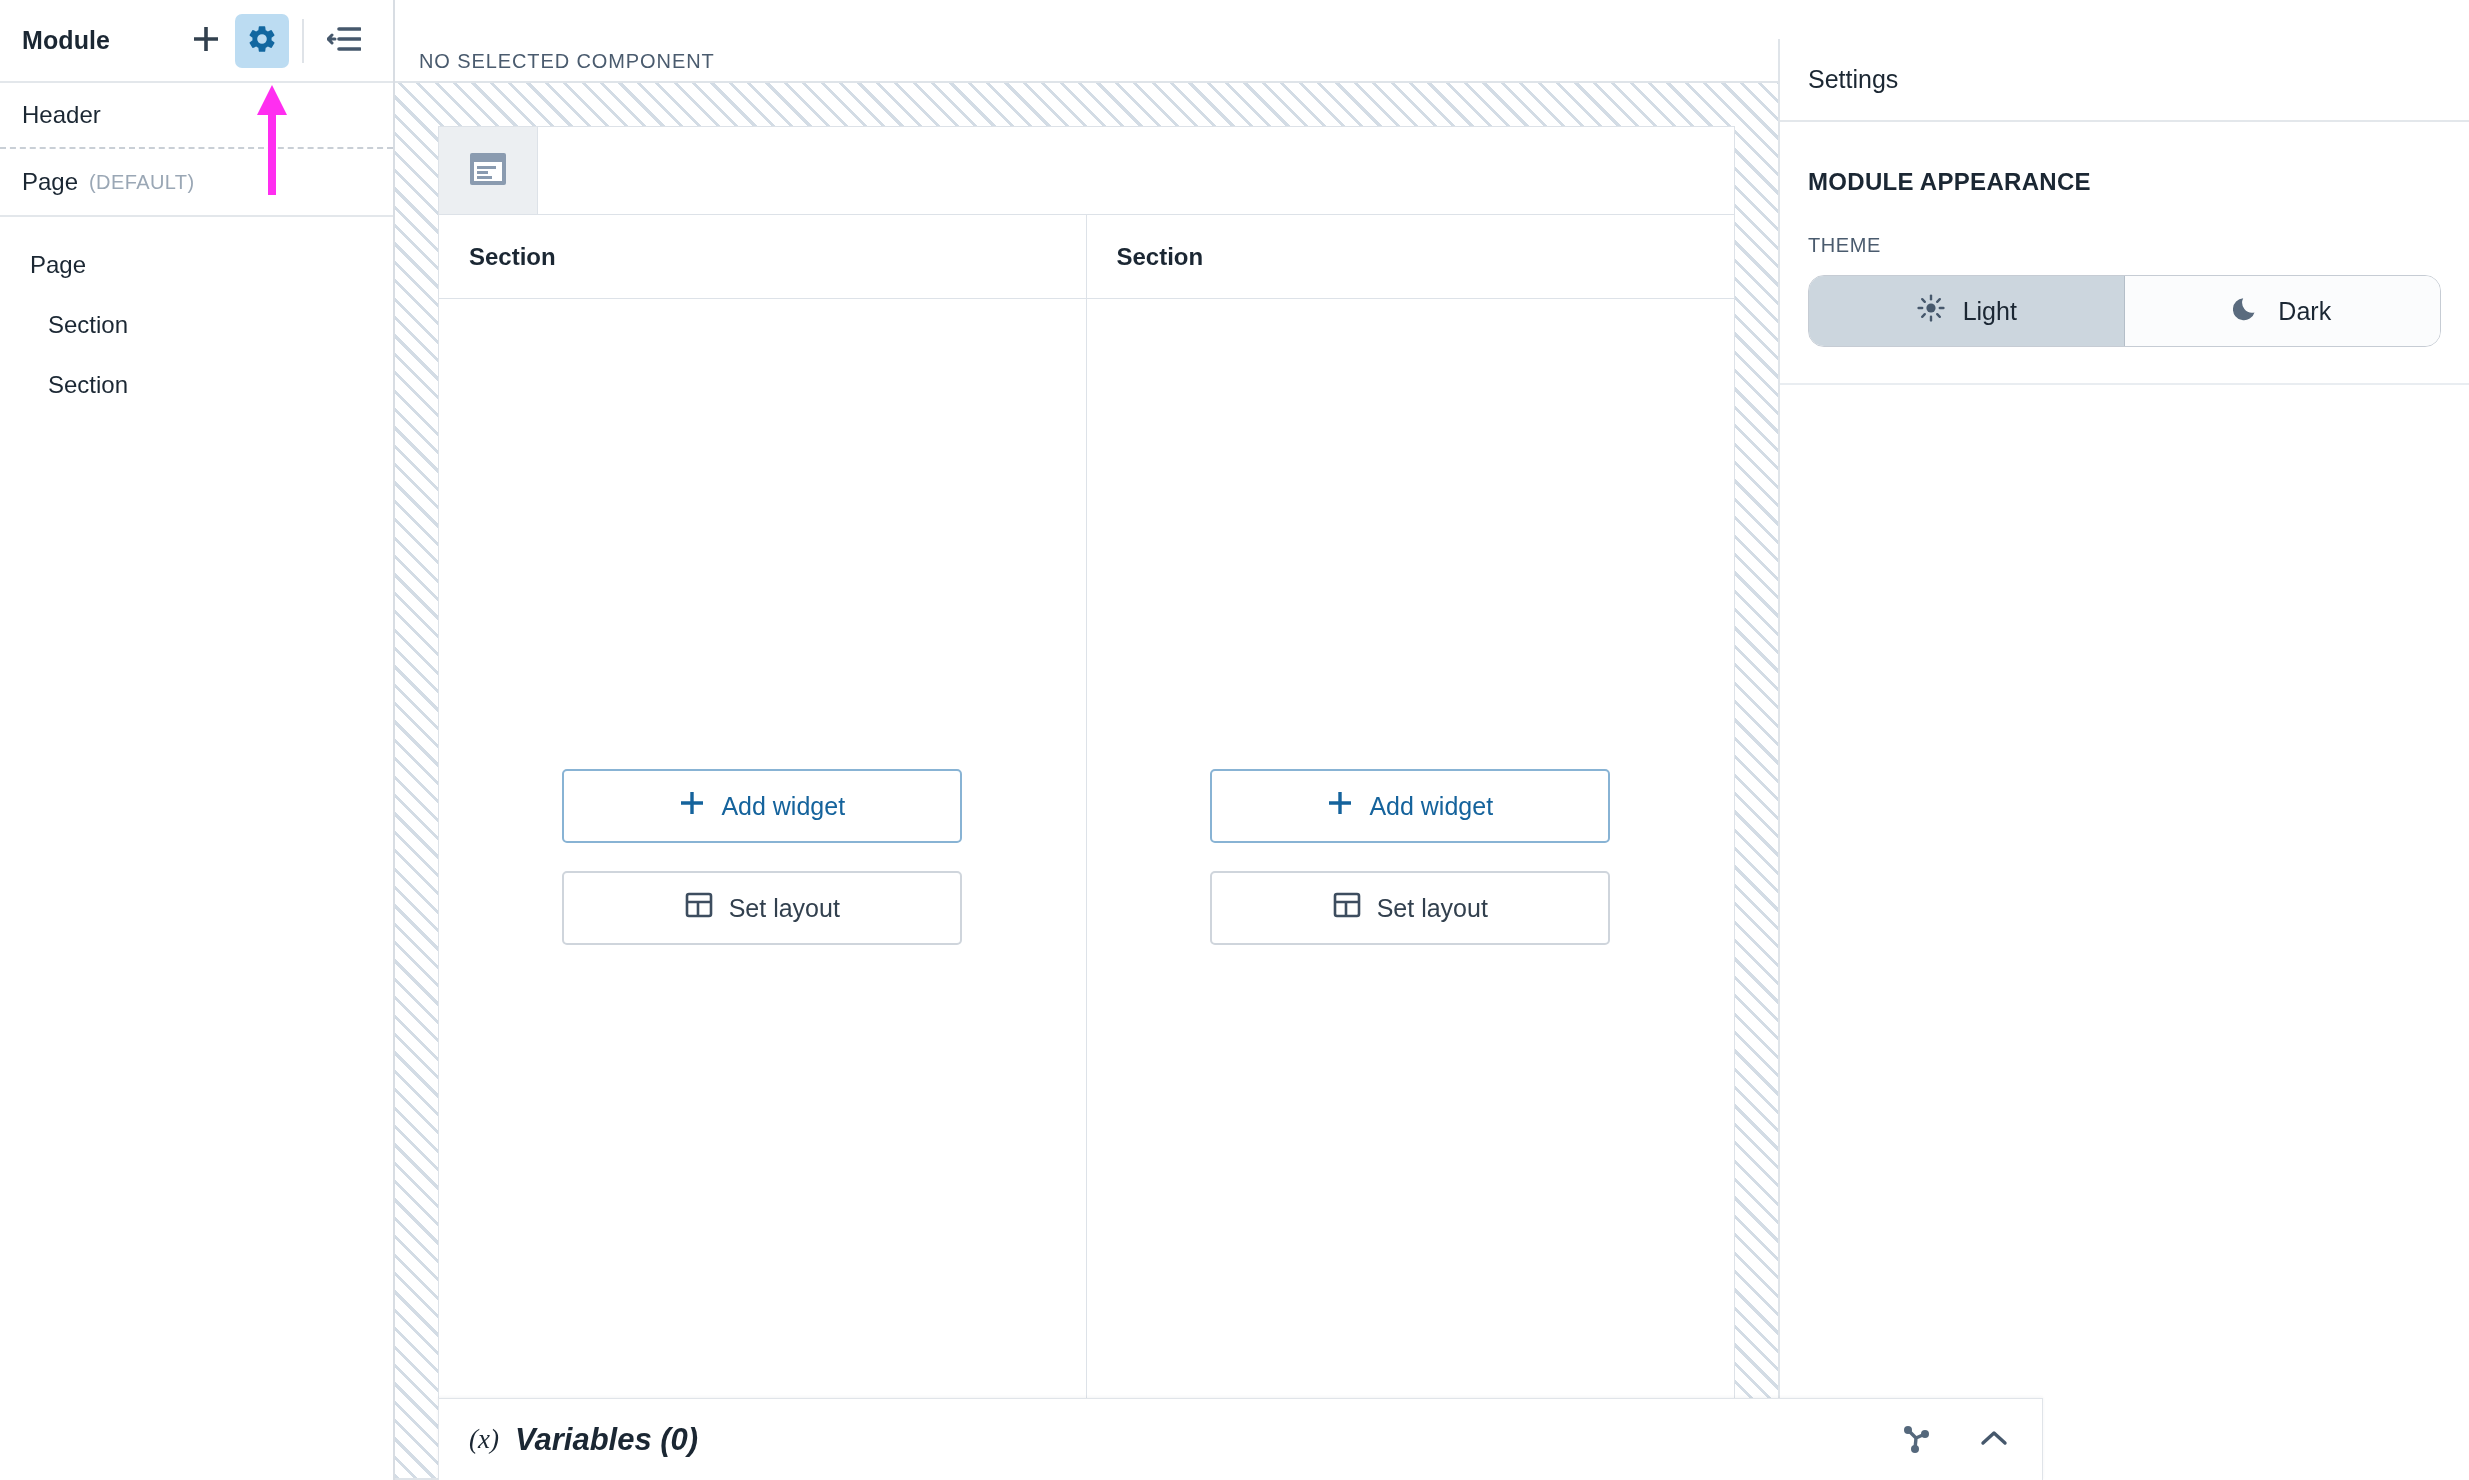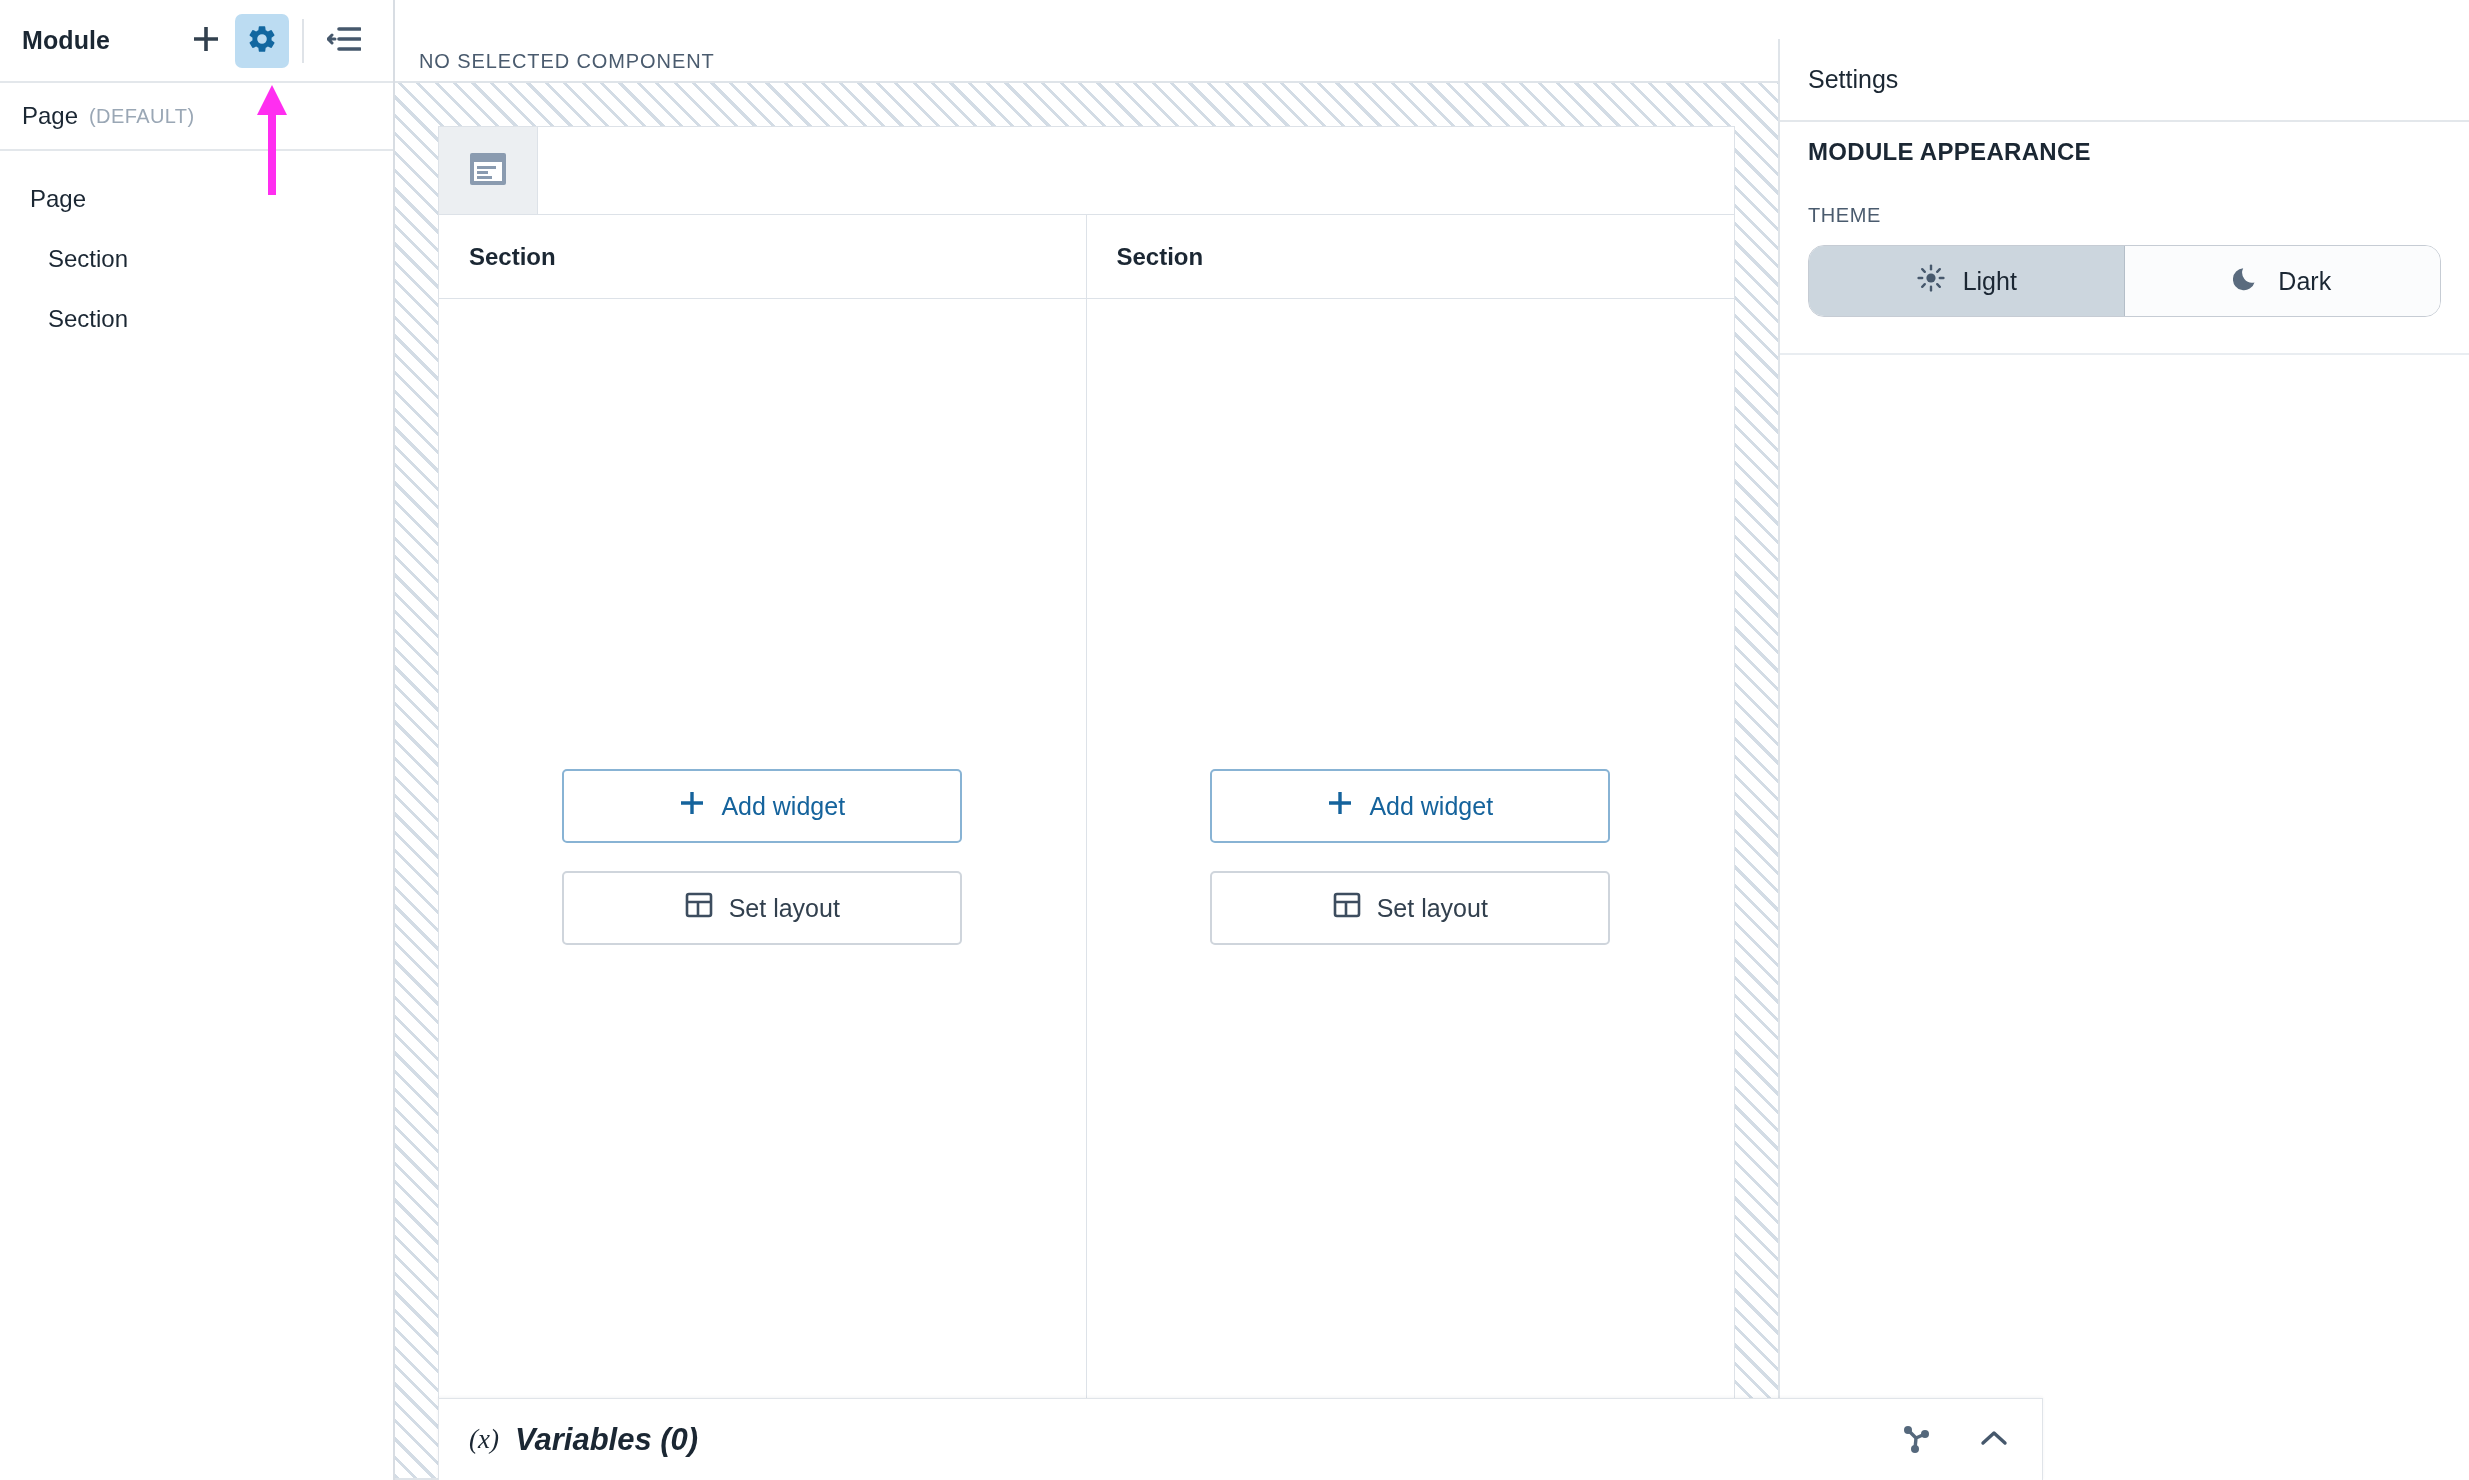--- a/index.html
+++ b/index.html
@@ -322,21 +322,21 @@
     align-items: center;
     padding-left: 28px;
     border-bottom: 2px solid #e3e7eb;
   }
   .settings-title {
     font-size: 25px;
     color: #1b2733;
   }
 
   .settings-section {
-    padding: 16px 28px 36px 28px;
+    padding: 46px 28px 36px 28px;
     border-bottom: 2px solid #e9edf1;
   }
   .settings-section.highlighted {
     border: 5px solid #ff2ef0;
     border-radius: 3px;
     margin: 0 4px;
     padding: 26px 24px 40px 24px;
   }
   .section-title {
     font-size: 24px;
@@ -479,20 +479,23 @@
               <path d="M12 4 L33 4 M12 14 L33 14 M12 24 L33 24" stroke="#46586c" stroke-width="3.6" stroke-linecap="round"></path>
               <path d="M8 14 L1 14 M5 10 L1 14 L5 18" stroke="#46586c" stroke-width="3" stroke-linecap="round" stroke-linejoin="round" fill="none"></path>
             </svg>
           </span>
         </button>
 
       </div>
     </div>
 
     <div class="tree-top">
+      <div class="tree-row dashed-below">
+        <span>Header</span>
+      </div>
       <div class="tree-row">
         <span>Page</span>
         <span class="row-suffix">(DEFAULT)</span>
       </div>
     </div>
 
     <div class="tree-body">
       <div class="tree-item depth-1">
         <span>Page</span>
       </div>

